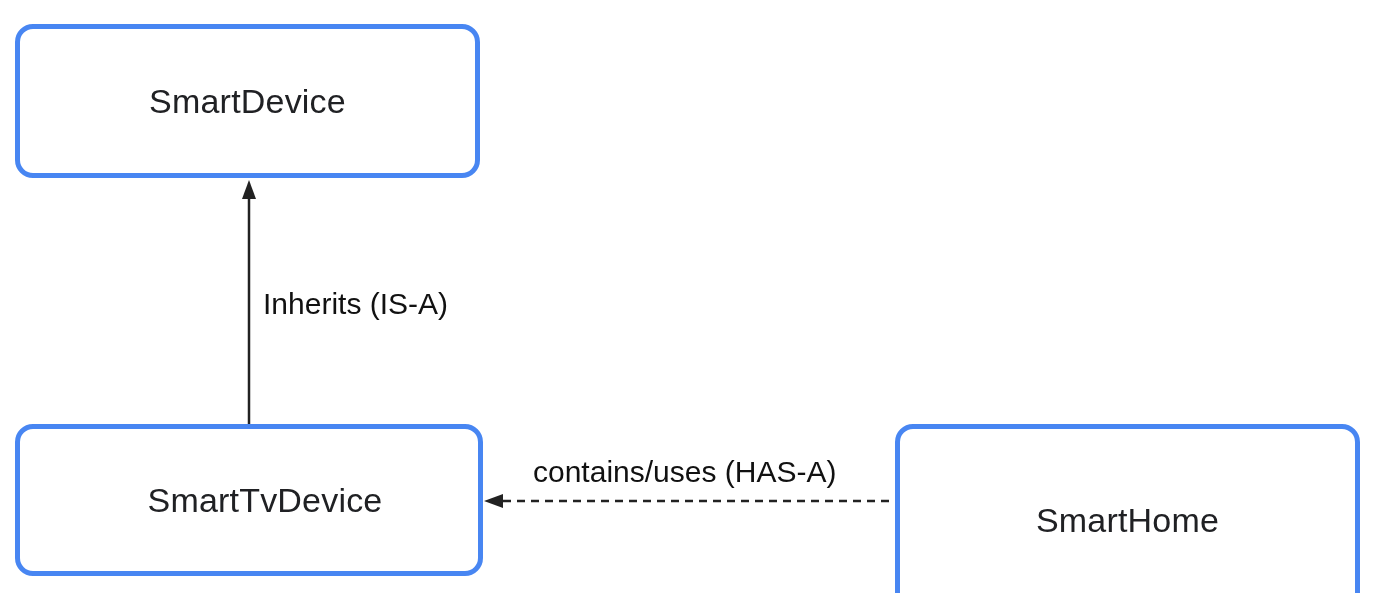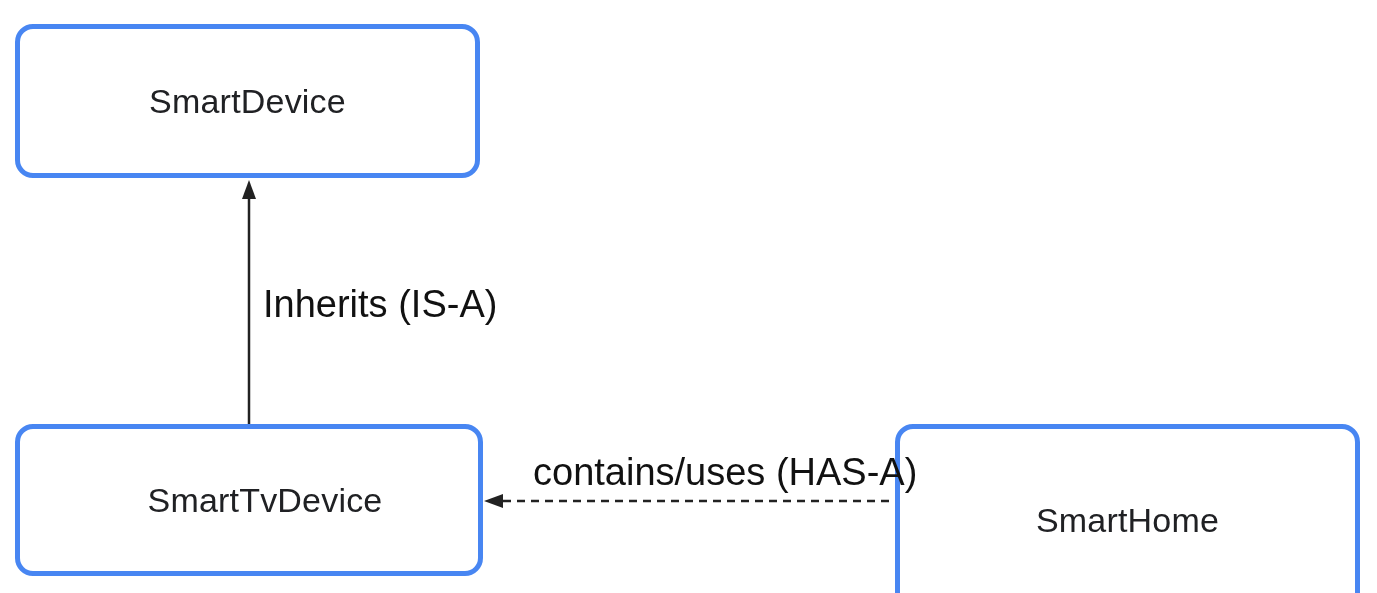--- a/index.html
+++ b/index.html
@@ -50,21 +50,21 @@
   }
   .edge-line.dashed {
     stroke-dasharray: 8 6;
   }
   .edge-arrowhead {
     fill: var(--edge-color, #222222);
     stroke: none;
   }
   .edge-label {
     position: absolute;
-    font-size: 38px;
+    font-size: 30px;
     line-height: 36px;
     color: var(--edge-text, #111111);
     white-space: nowrap;
   }
   .edge-label-inherits { left: 263px; top: 286px; }
   .edge-label-hasa     { left: 533px; top: 454px; }
 </style>
 </head>
 <body>
 

